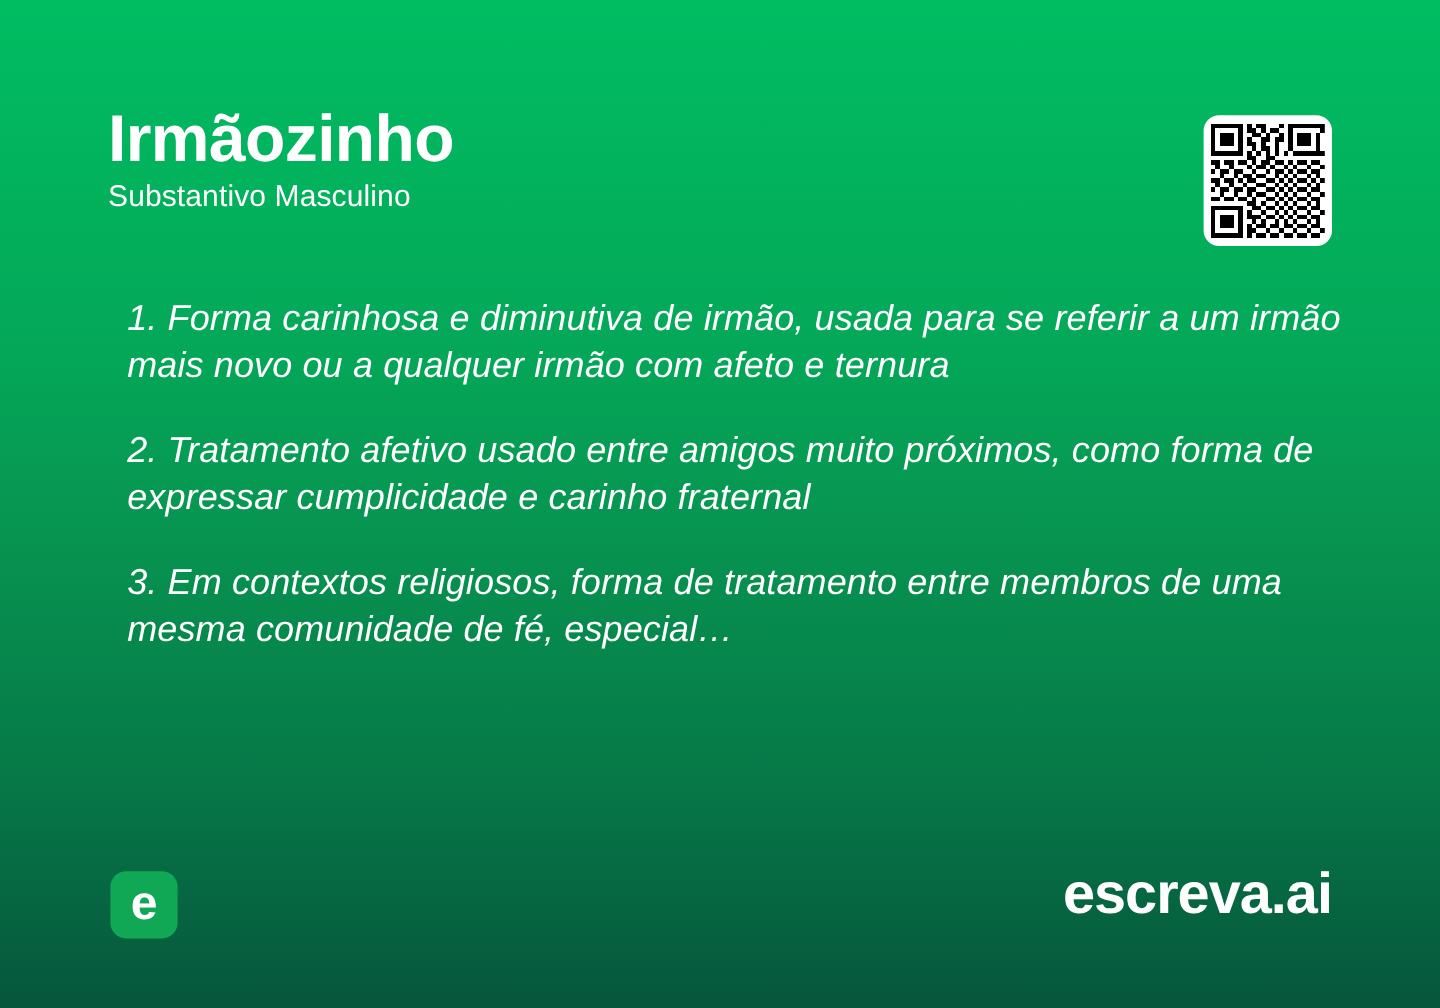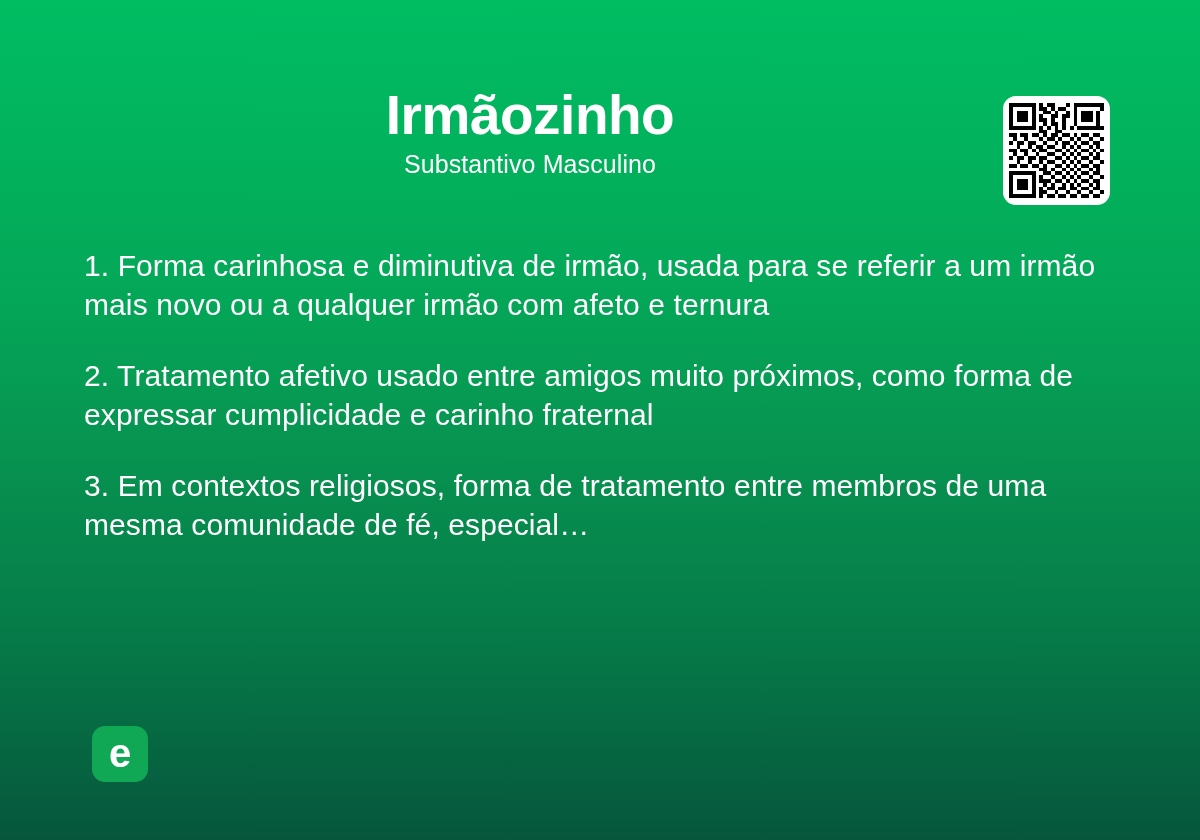--- a/index.html
+++ b/index.html
@@ -25,21 +25,20 @@
         #06563c 100%);
     overflow: hidden;
   }
 
   
   #header {
     position: absolute;
     left: 90px;
     top: 86px;
     width: 880px;
-    text-align: center;
   }
   #title {
     margin: 0;
     font-size: 55px;
     line-height: 1.06;
     font-weight: 700;
     color: #ffffff;
     letter-spacing: -0.5px;
   }
   #subtitle {
@@ -65,23 +64,24 @@
   }
   #qr-card svg {
     display: block;
     width: 100%;
     height: 100%;
   }
 
   
   #definitions {
     position: absolute;
-    left: 84px;
+    left: 106px;
     top: 246px;
     width: 1030px;
+    font-style: italic;
   }
   .definition {
     margin: 0 0 32px 0;
     font-size: 30px;
     line-height: 1.30;
     font-weight: 400;
     color: #ffffff;
     letter-spacing: 0.1px;
   }
   .definition:last-child { margin-bottom: 16px; }
@@ -458,14 +458,15 @@
   <div id="definitions">
     <p class="definition">1. Forma carinhosa e diminutiva de irmão, usada para se referir a um irmão mais novo ou a qualquer irmão com afeto e ternura</p>
     <p class="definition">2. Tratamento afetivo usado entre amigos muito próximos, como forma de expressar cumplicidade e carinho fraternal</p>
     <p class="definition">3. Em contextos religiosos, forma de tratamento entre membros de uma mesma comunidade de fé, especial…</p>
   </div>
 
   <div id="logo-mark">
     <span id="logo-mark-letter">e</span>
   </div>
 
+  <div id="wordmark">escreva.ai</div>
 
 </div>
 
 </body></html>

